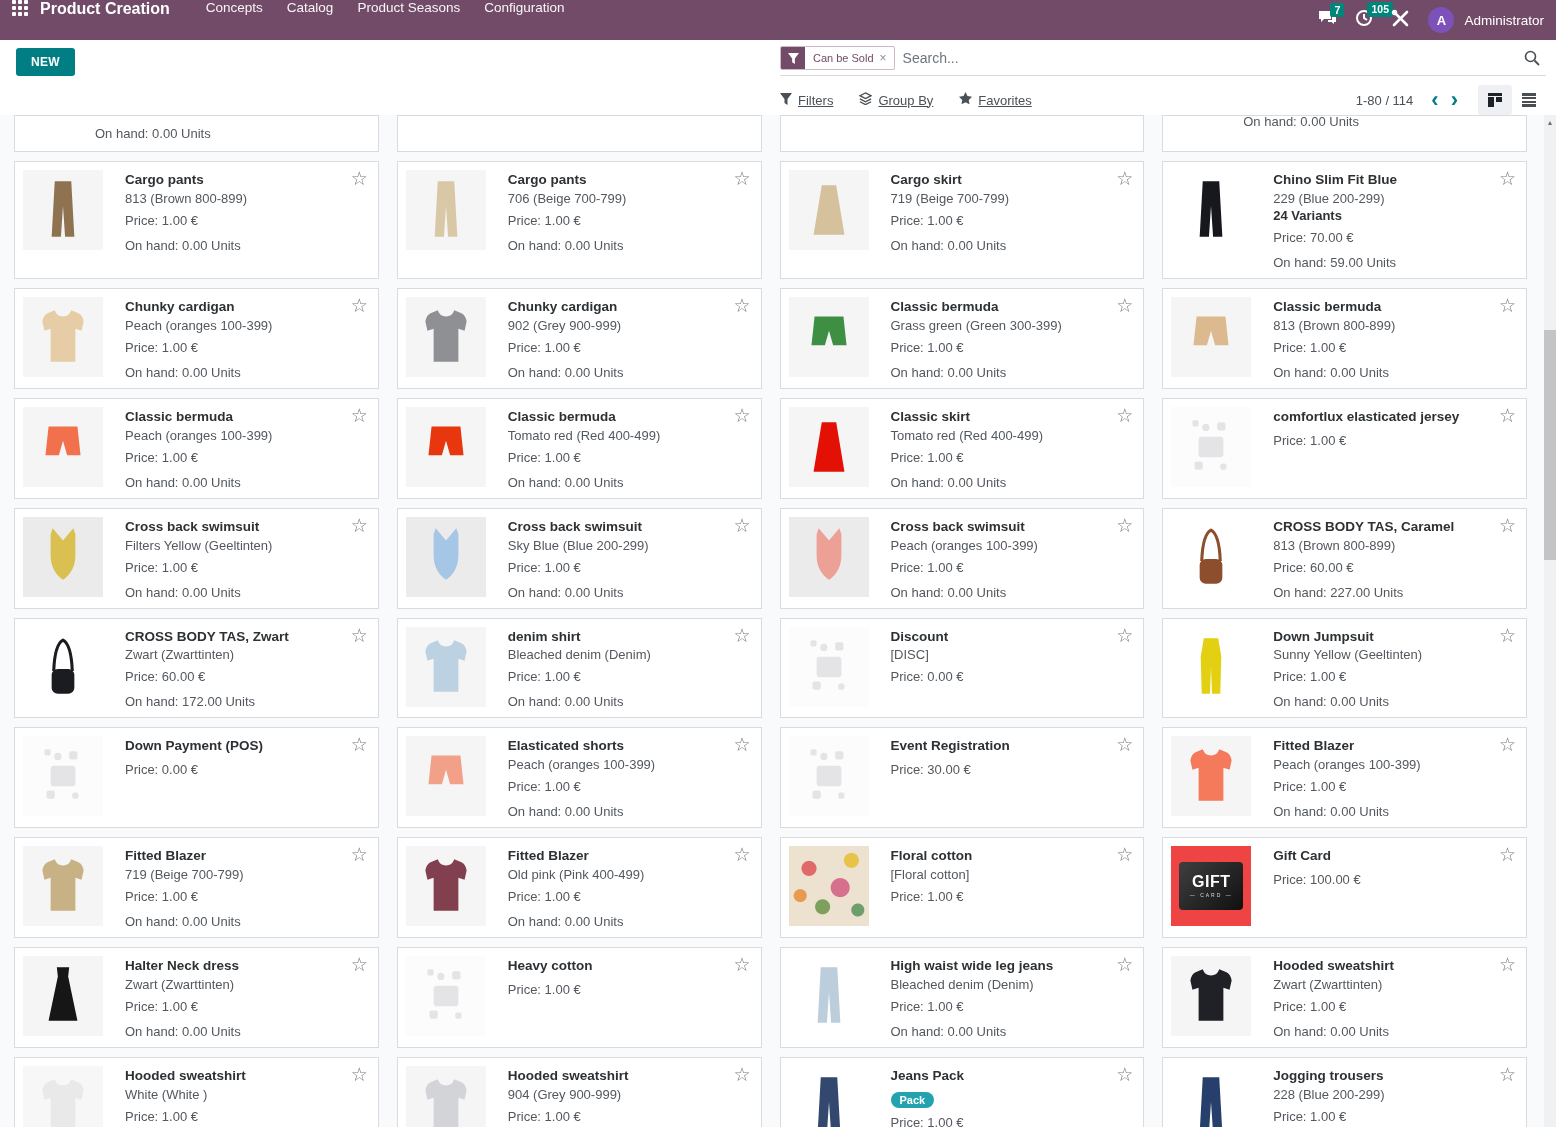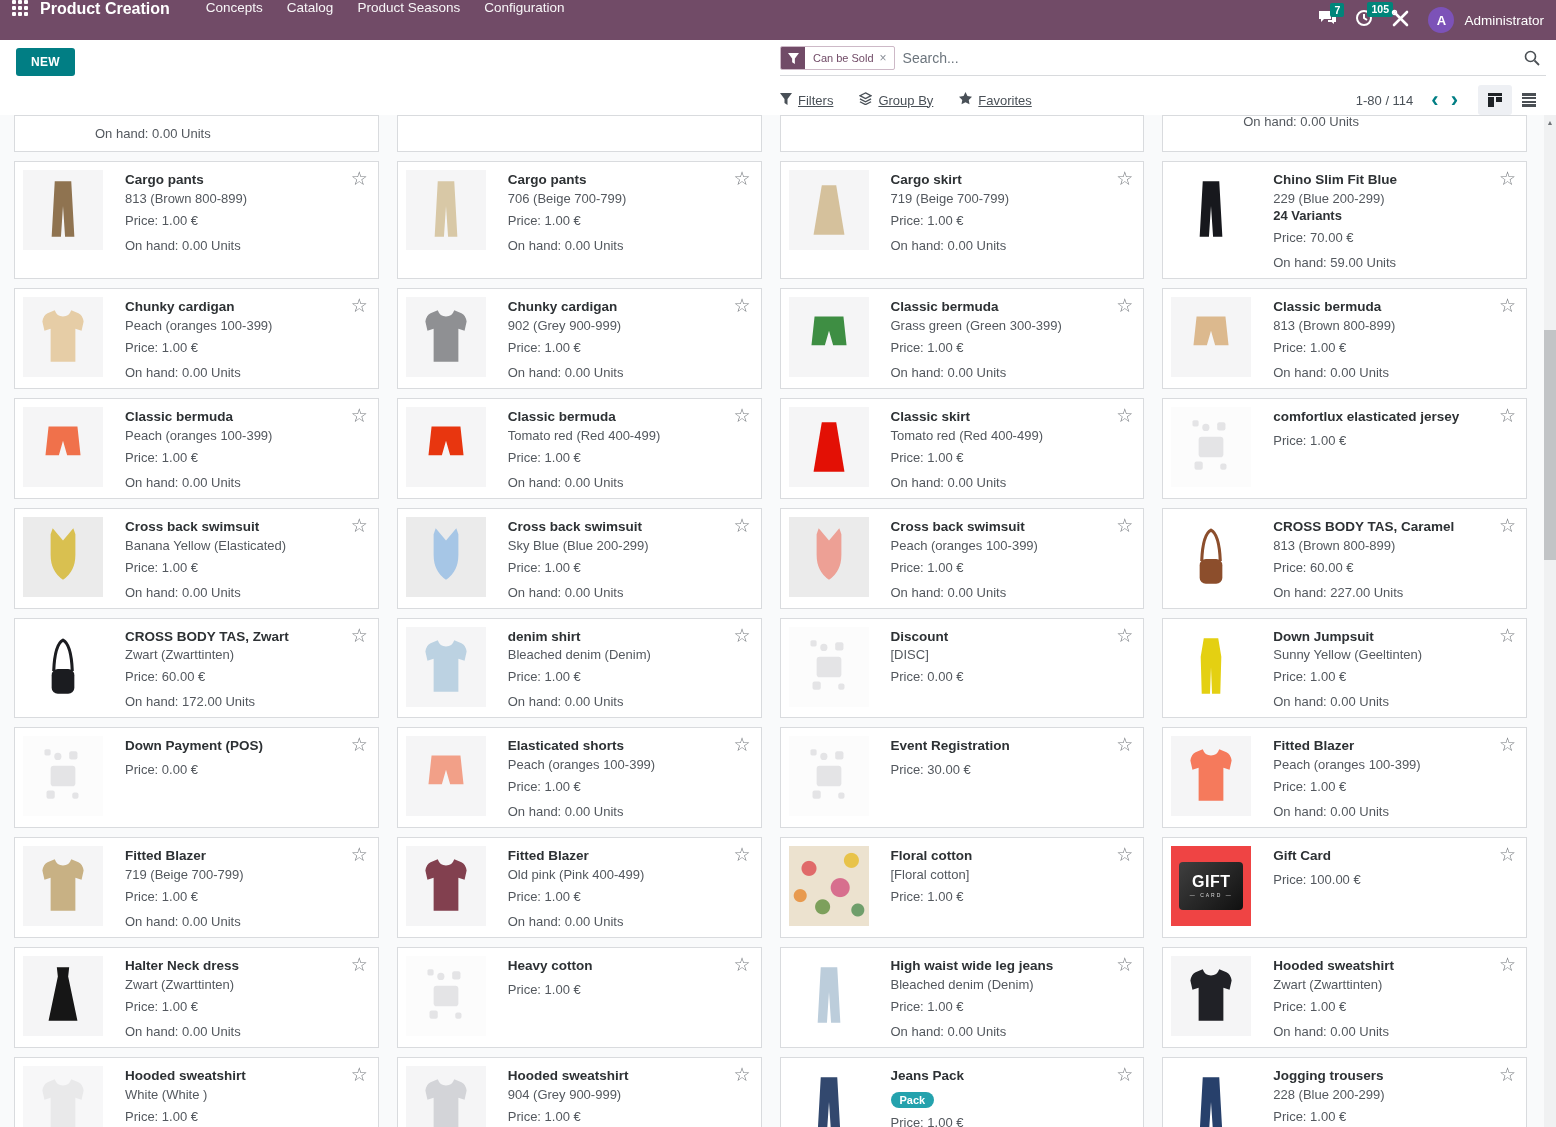--- a/index.html
+++ b/index.html
@@ -445,21 +445,21 @@
     <span class="star">☆</span>
   </article>
       <article class="card">
     <div class="thumb" style="background: rgb(235, 235, 235);">
       <svg style="color: rgb(217, 192, 80);">
             <use href="#sym-swimsuit"></use>
           </svg>
     </div>
     <div class="card-body">
       <div class="card-title">Cross back swimsuit</div>
-      <div class="card-variant">Banana Yellow (Elasticated)</div>
+      <div class="card-variant">Filters Yellow (Geeltinten)</div>
 
       <div class="card-price">Price: 1.00 €</div>
       <div class="card-onhand">On hand: 0.00 Units</div>
     </div>
     <span class="star">☆</span>
   </article>
       <article class="card">
     <div class="thumb" style="background: rgb(235, 235, 235);">
       <svg style="color: rgb(166, 198, 230);">
             <use href="#sym-swimsuit"></use>

